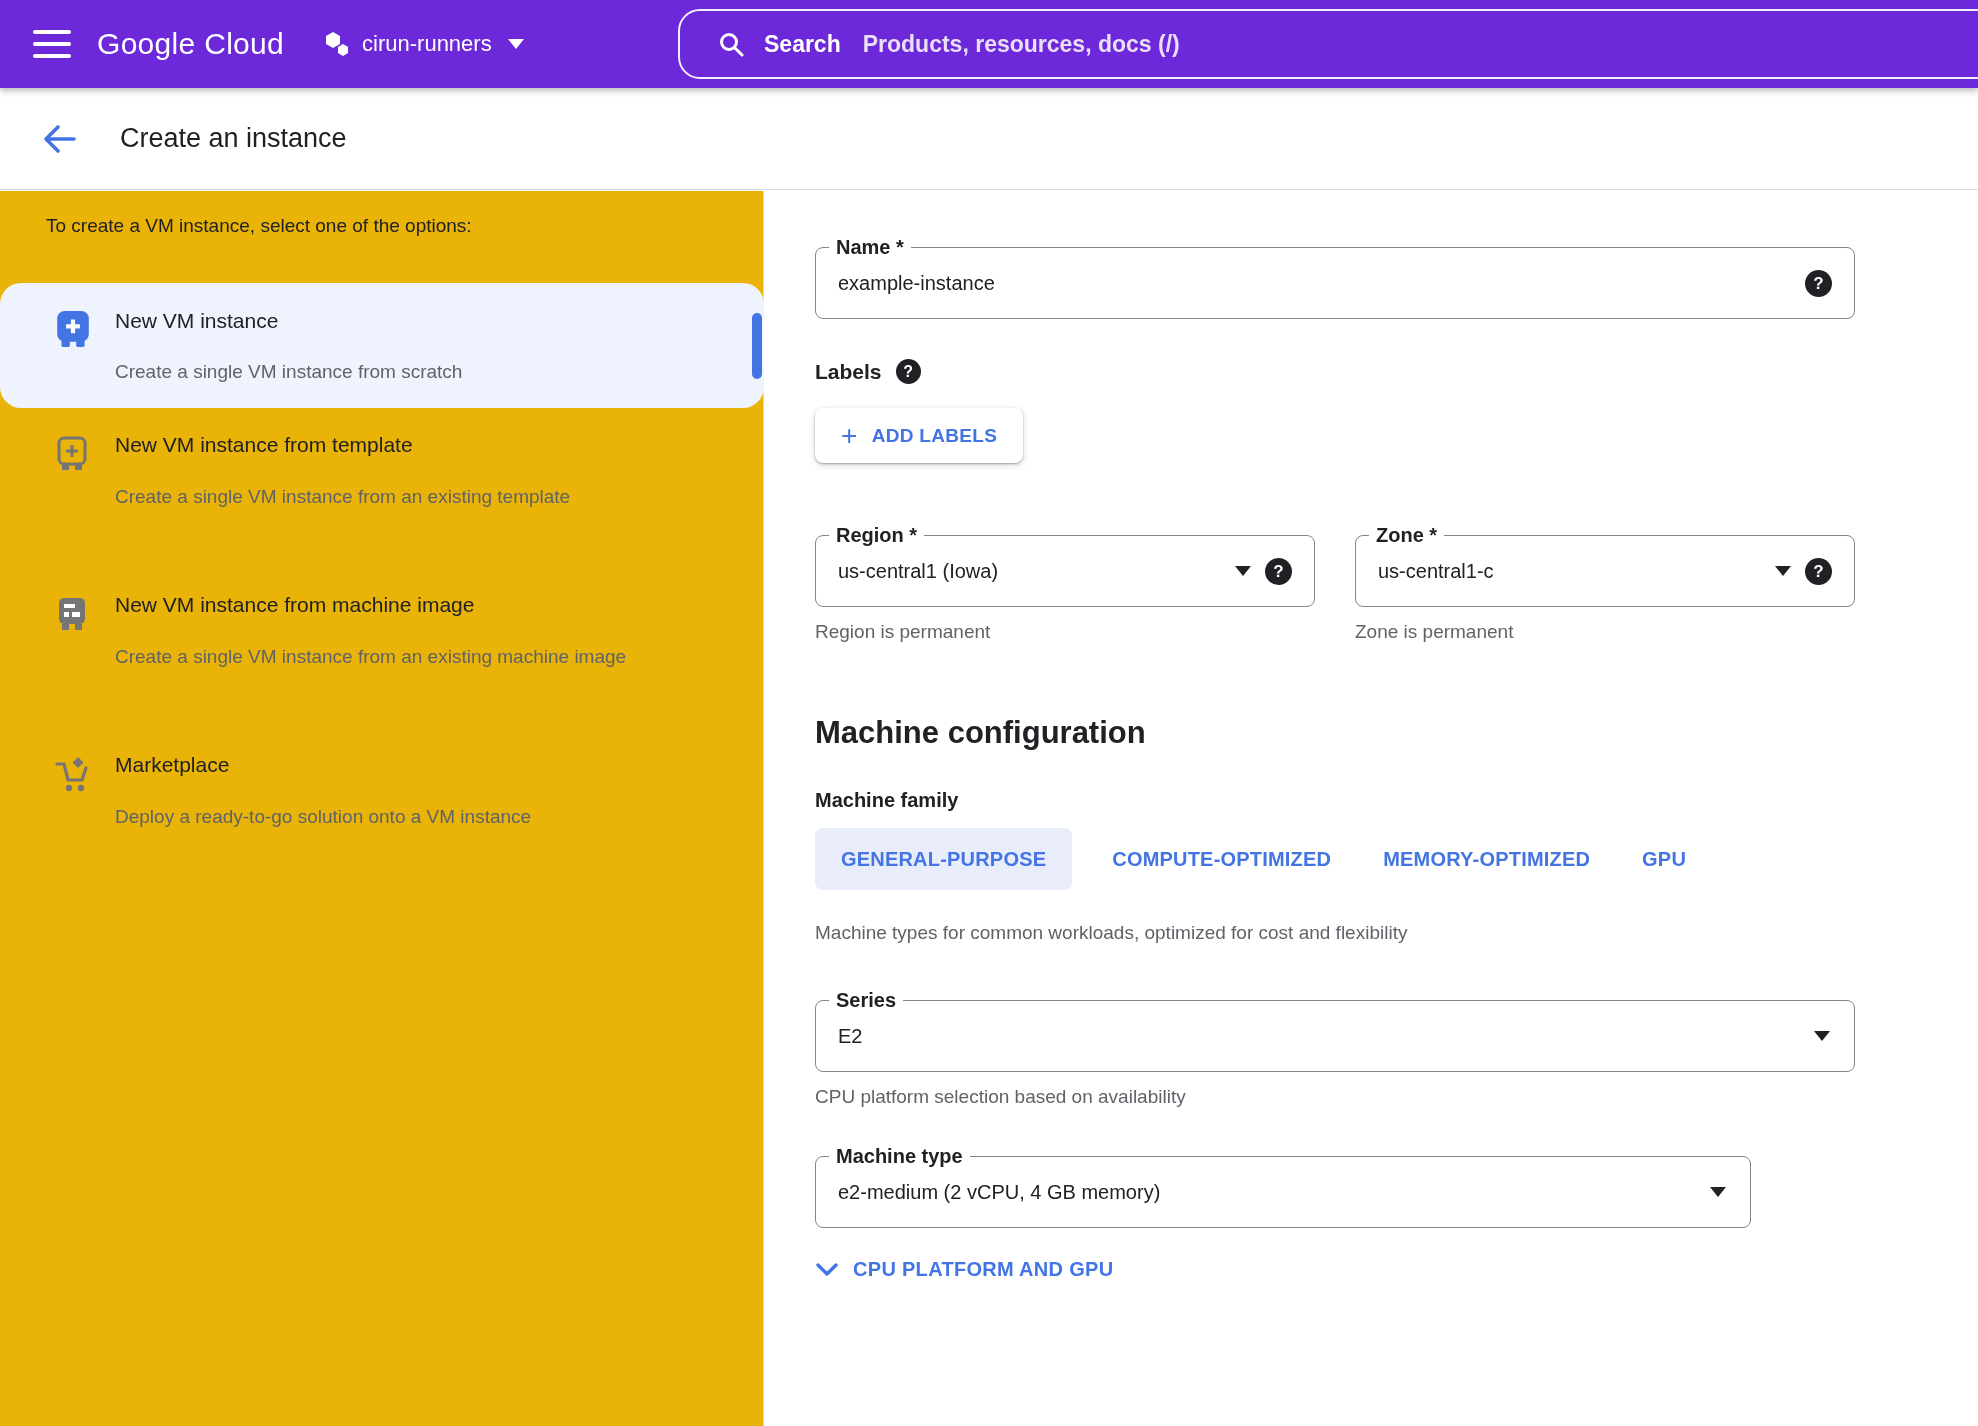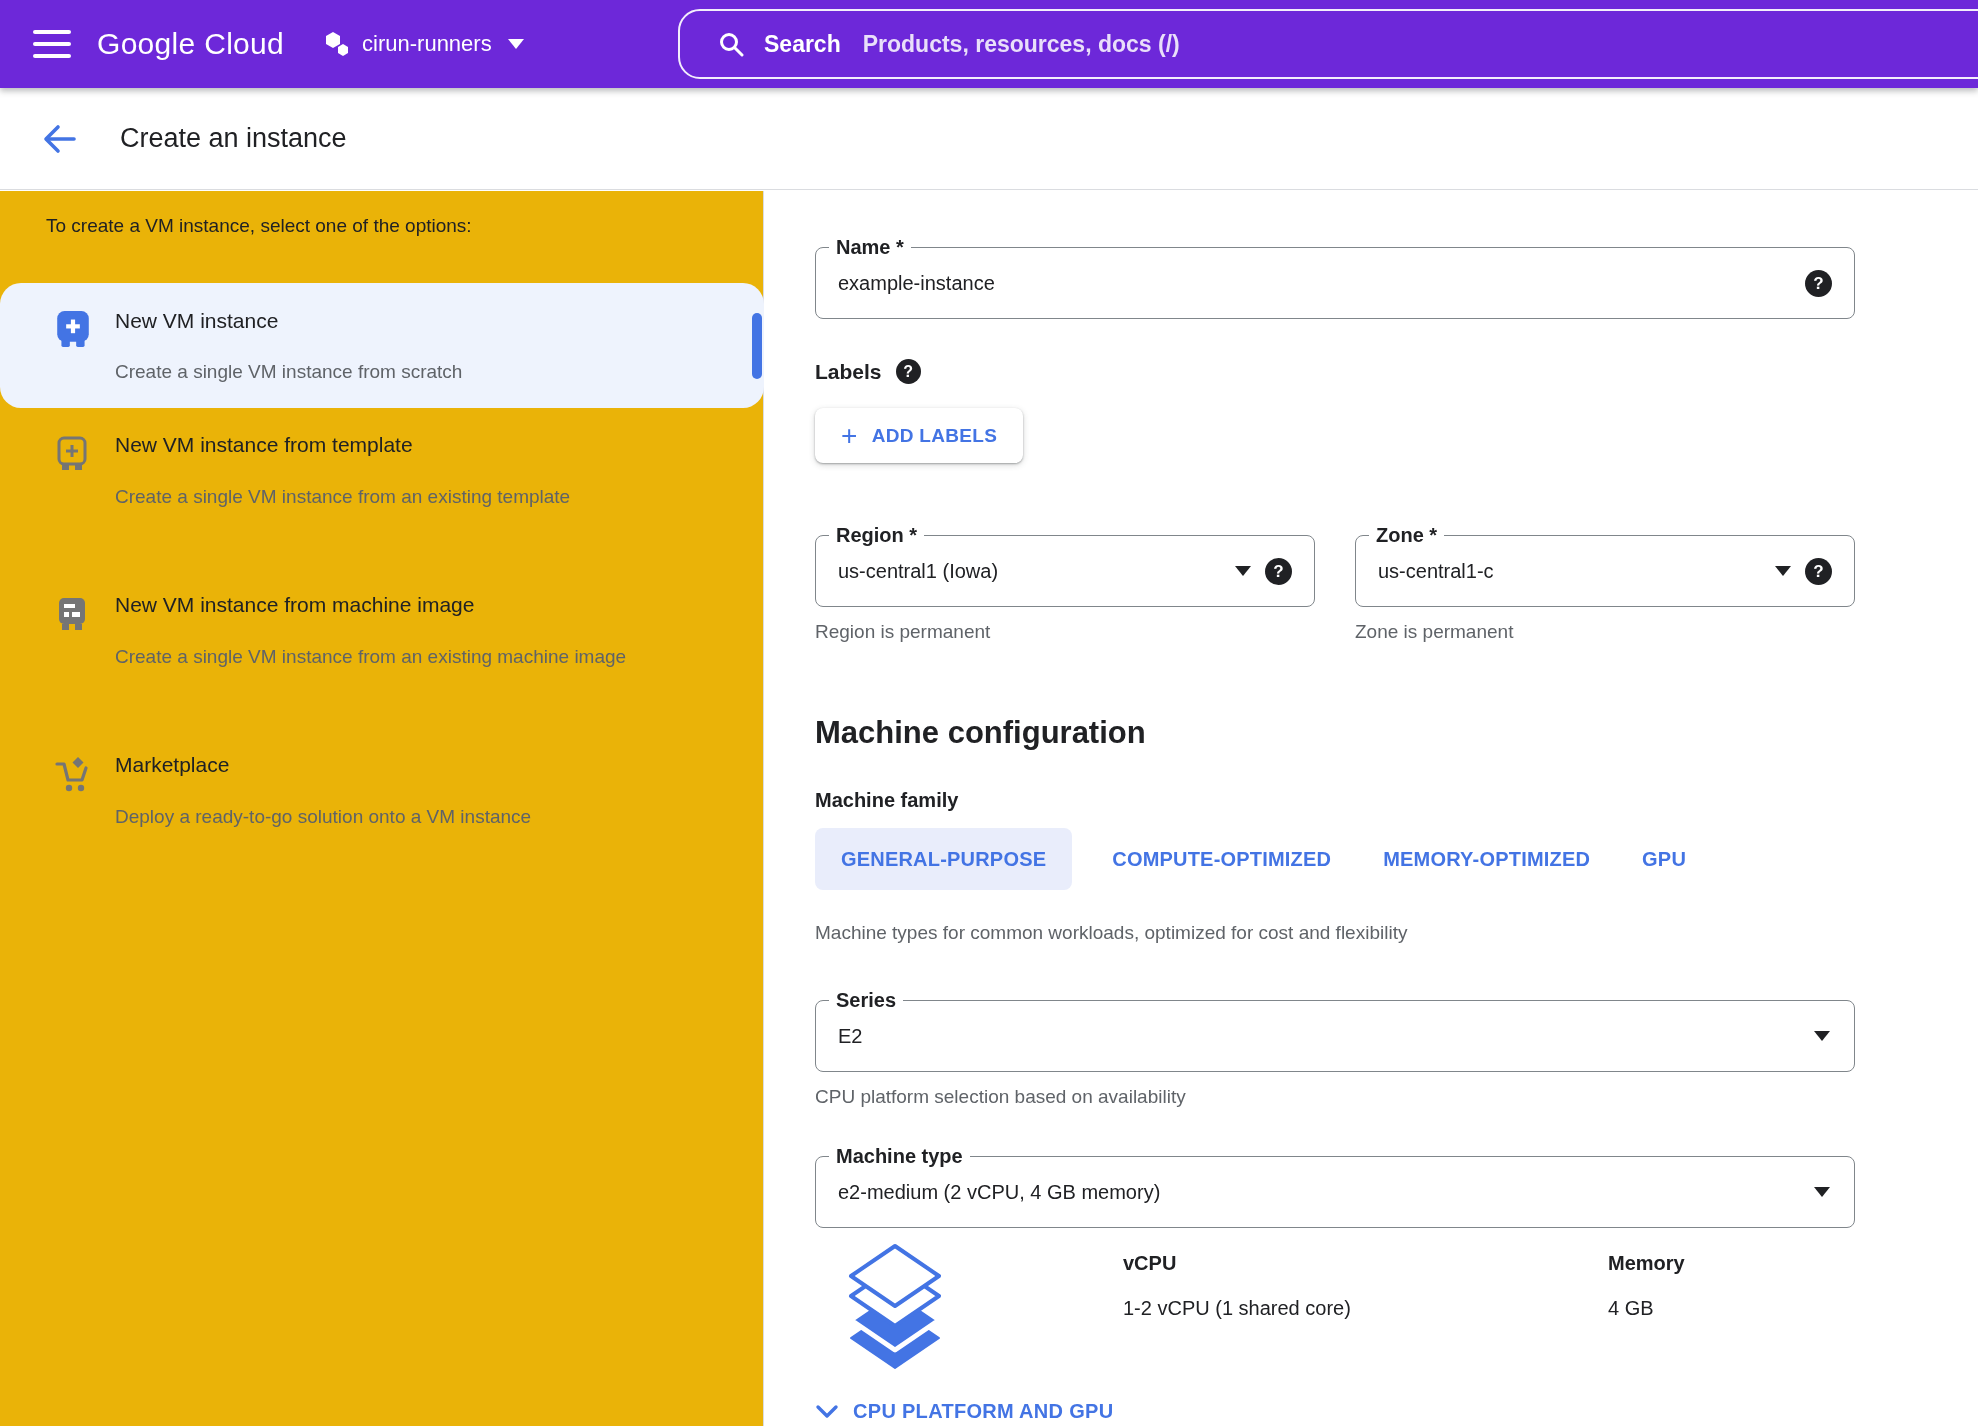--- a/index.html
+++ b/index.html
@@ -109,21 +109,21 @@
   .family-label { font-size:20px; font-weight:700; color:#202124; margin-top:38px; }
   .tabs { display:flex; align-items:center; margin-top:16px; }
   .tab {
     font-size:20px; font-weight:700; color:#4374E4; letter-spacing:.2px;
     padding:0 26px; height:62px; line-height:62px; cursor:pointer; white-space:nowrap;
   }
   .tab.selected { background:#E9EDFB; border-radius:8px; margin-right:14px; }
   .tabs-helper { font-size:19px; color:#5F6368; margin-top:32px; }
 
   .series-field { width:1040px; margin-top:56px; }
-  .mtype-field { width:1040px; margin-top:48px; }
+  .mtype-field { width:936px; margin-top:48px; }
 
   .spec-row { display:flex; margin-top:14px; align-items:flex-start; }
   .spec-icon { margin-left:28px; width:104px; }
   .spec-col-vcpu { margin-left:176px; width:400px; }
   .spec-col-mem { margin-left:85px; }
   .spec-head { font-size:20px; font-weight:700; color:#202124; margin-top:10px; }
   .spec-val { font-size:20px; color:#202124; margin-top:22px; }
 
   .cpu-gpu-link { display:flex; align-items:center; margin-top:30px; cursor:pointer; }
   .cpu-gpu-link .link-text { color:#4374E4; font-size:20px; font-weight:700; letter-spacing:.3px; margin-left:14px; }
@@ -279,36 +279,20 @@
   <div class="helper">CPU platform selection based on availability</div>
 
   
   <div class="field mtype-field">
     <span class="flabel">Machine type</span>
     <span class="fvalue">e2-medium (2 vCPU, 4 GB memory)</span>
     <span class="caret" style="margin-right:2px;"></span>
   </div>
 
   
-  <div class="spec-row">
-    <svg class="spec-icon" width="104" height="128" viewBox="0 0 104 128">
-      <path d="M52 66 L96 96 L52 126 L8 96 Z" fill="#4374E4" stroke="#4374E4" stroke-width="2" stroke-linejoin="round"></path>
-      <path d="M52 48 L96 78 L52 108 L8 78 Z" fill="#4374E4" stroke="#ffffff" stroke-width="5" stroke-linejoin="round"></path>
-      <path d="M52 24 L96 54 L52 84 L8 54 Z" fill="#ffffff" stroke="#4374E4" stroke-width="4" stroke-linejoin="round"></path>
-      <path d="M52 4 L96 34 L52 64 L8 34 Z" fill="#ffffff" stroke="#4374E4" stroke-width="4" stroke-linejoin="round"></path>
-    </svg>
-    <div class="spec-col-vcpu">
-      <div class="spec-head">vCPU</div>
-      <div class="spec-val">1-2 vCPU (1 shared core)</div>
-    </div>
-    <div class="spec-col-mem">
-      <div class="spec-head">Memory</div>
-      <div class="spec-val">4 GB</div>
-    </div>
-  </div>
 
   
   <div class="cpu-gpu-link">
     <svg width="24" height="16" viewBox="0 0 24 16">
       <polyline points="3,3 12,12 21,3" fill="none" stroke="#4374E4" stroke-width="3.4" stroke-linecap="round" stroke-linejoin="round"></polyline>
     </svg>
     <span class="link-text">CPU PLATFORM AND GPU</span>
   </div>
 
 </div>

